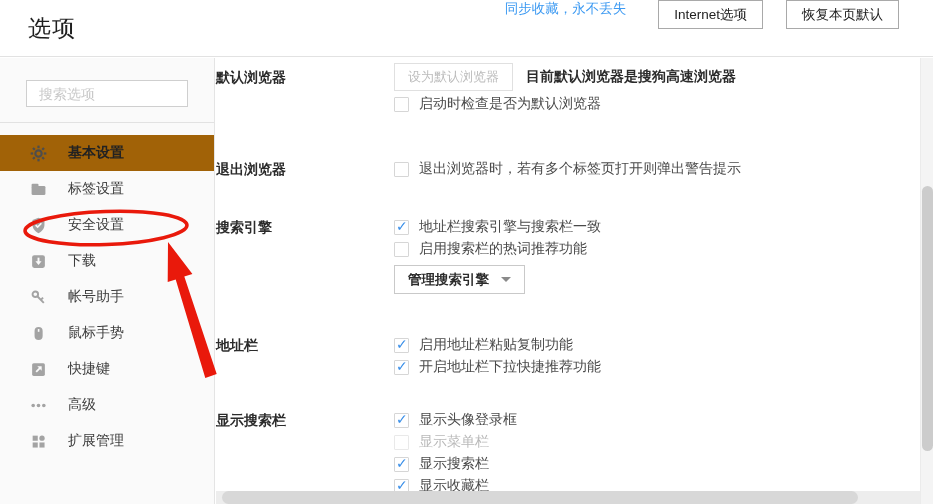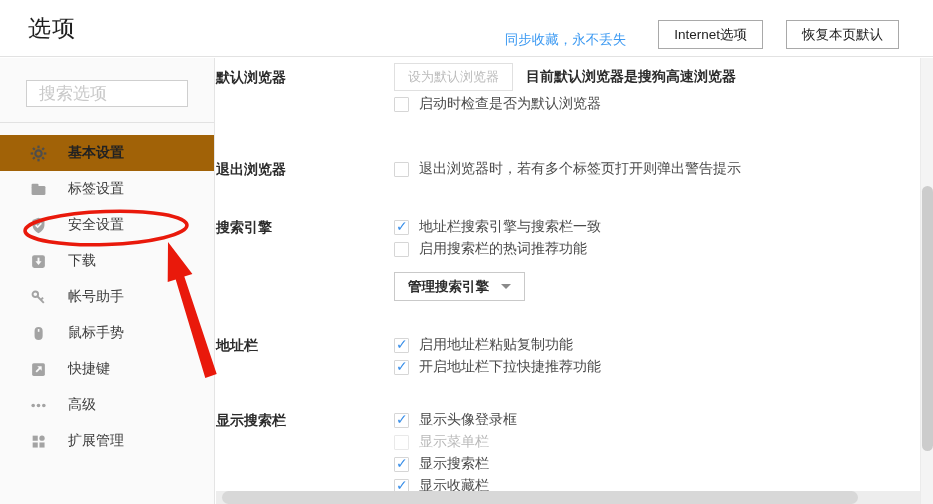--- a/index.html
+++ b/index.html
@@ -4,35 +4,35 @@
 <style>
   * { margin:0; padding:0; box-sizing:border-box; }
   html,body { width:933px; height:504px; overflow:hidden; background:#fff;
     font-family:"Liberation Sans","DejaVu Sans",sans-serif; }
   .page { position:relative; width:933px; height:504px; }
 
   
   .header { position:absolute; left:0; top:0; width:933px; height:57px;
     background:#fff; border-bottom:1px solid #e2e2e2; display:flex; align-items:center; }
   .page-title { font-size:23px; font-weight:400; color:#1f1f1f; margin-left:28px; letter-spacing:1px; }
-  .header-right { position:absolute; right:34px; top:0; height:49px; display:flex; align-items:flex-end; }
+  .header-right { position:absolute; right:34px; top:0; height:49px; display:flex; align-items:flex-start; }
   .sync-link { color:#3d9af2; font-size:13.5px; text-decoration:none; margin-right:32px; cursor:pointer; }
   .hbtn { background:#fff; border:1px solid #a9a9a9; height:29px; padding:0 15px;
     font-size:13.5px; color:#222; cursor:pointer; font-family:inherit; }
   .hbtn + .hbtn { margin-left:23px; }
 
   
   .body { position:absolute; left:0; top:58px; width:933px; height:446px; }
 
   
   .sidebar { position:absolute; left:0; top:0; width:215px; height:446px;
     background:#fafafa; border-right:1px solid #e4e4e4; }
   .search-wrap { padding:22px 0 0 26px; }
   .search-input { width:162px; height:27px; border:1px solid #cfcfcf; background:#fff;
-    font-size:17px; color:#444; padding:11px 12px; outline:none; font-family:inherit; }
+    font-size:14px; color:#444; padding:11px 12px; outline:none; font-family:inherit; }
   .search-input::placeholder { color:#c9c9c9; }
   .side-divider { border-top:1px solid #e2e2e2; margin-top:15px; }
   .nav { margin-top:12px; }
   .nav-item { height:36px; display:flex; align-items:center; cursor:pointer; }
   .nav-item.active { background:#a16207; }
   .nav-icon { width:17px; height:17px; margin-left:30px; display:inline-flex; flex:0 0 17px; }
   .nav-icon svg { width:17px; height:17px; }
   .nav-label { margin-left:21px; font-size:14px; color:#3c3c3c; }
   .nav-item.active .nav-label { font-weight:bold; color:#222; }
 
@@ -49,21 +49,21 @@
   .btn { background:#fff; border:1px solid #e0e0e0; height:28px; padding:0 13px;
     font-size:13px; color:#bcbcbc; font-family:inherit; }
   .status-text { margin-left:13px; font-size:14px; font-weight:bold; color:#2b2b2b; }
   .cb { width:15px; height:15px; border:1px solid #d6d6d6; background:#fff; border-radius:1px;
     margin-right:10px; flex:0 0 15px; position:relative; cursor:pointer; }
   .cb.checked::after { content:"✓"; position:absolute; left:1px; top:-3px;
     font-size:14px; font-weight:bold; color:#3a8fe8; }
   .cb.disabled { border-color:#e9e9e9; }
   .cb-label { font-size:14px; color:#4a4a4a; }
   .row.disabled .cb-label { color:#b9b9b9; }
-  .dd-row { margin-top:12px; height:29px;font-family:Liberation Mono, monospace; }
+  .dd-row { margin-top:5px; height:29px;font-family:Liberation Mono, monospace; }
   .dropdown-btn { background:#fff; border:1px solid #c9c9c9; height:29px; padding:0 13px;
     display:inline-flex; align-items:center; font-size:13.5px; font-weight:bold; color:#2b2b2b;
     cursor:pointer; font-family:inherit; }
   .caret { width:0; height:0; border-left:5px solid transparent; border-right:5px solid transparent;
     border-top:5px solid #8a8a8a; margin-left:12px; }
 
   
   .vscrollbar { position:absolute; right:0; top:0; width:13px; height:446px;
     background:#f4f4f4; border-left:1px solid #ebebeb; }
   .vthumb { position:absolute; left:1px; top:128px; width:11px; height:265px;

